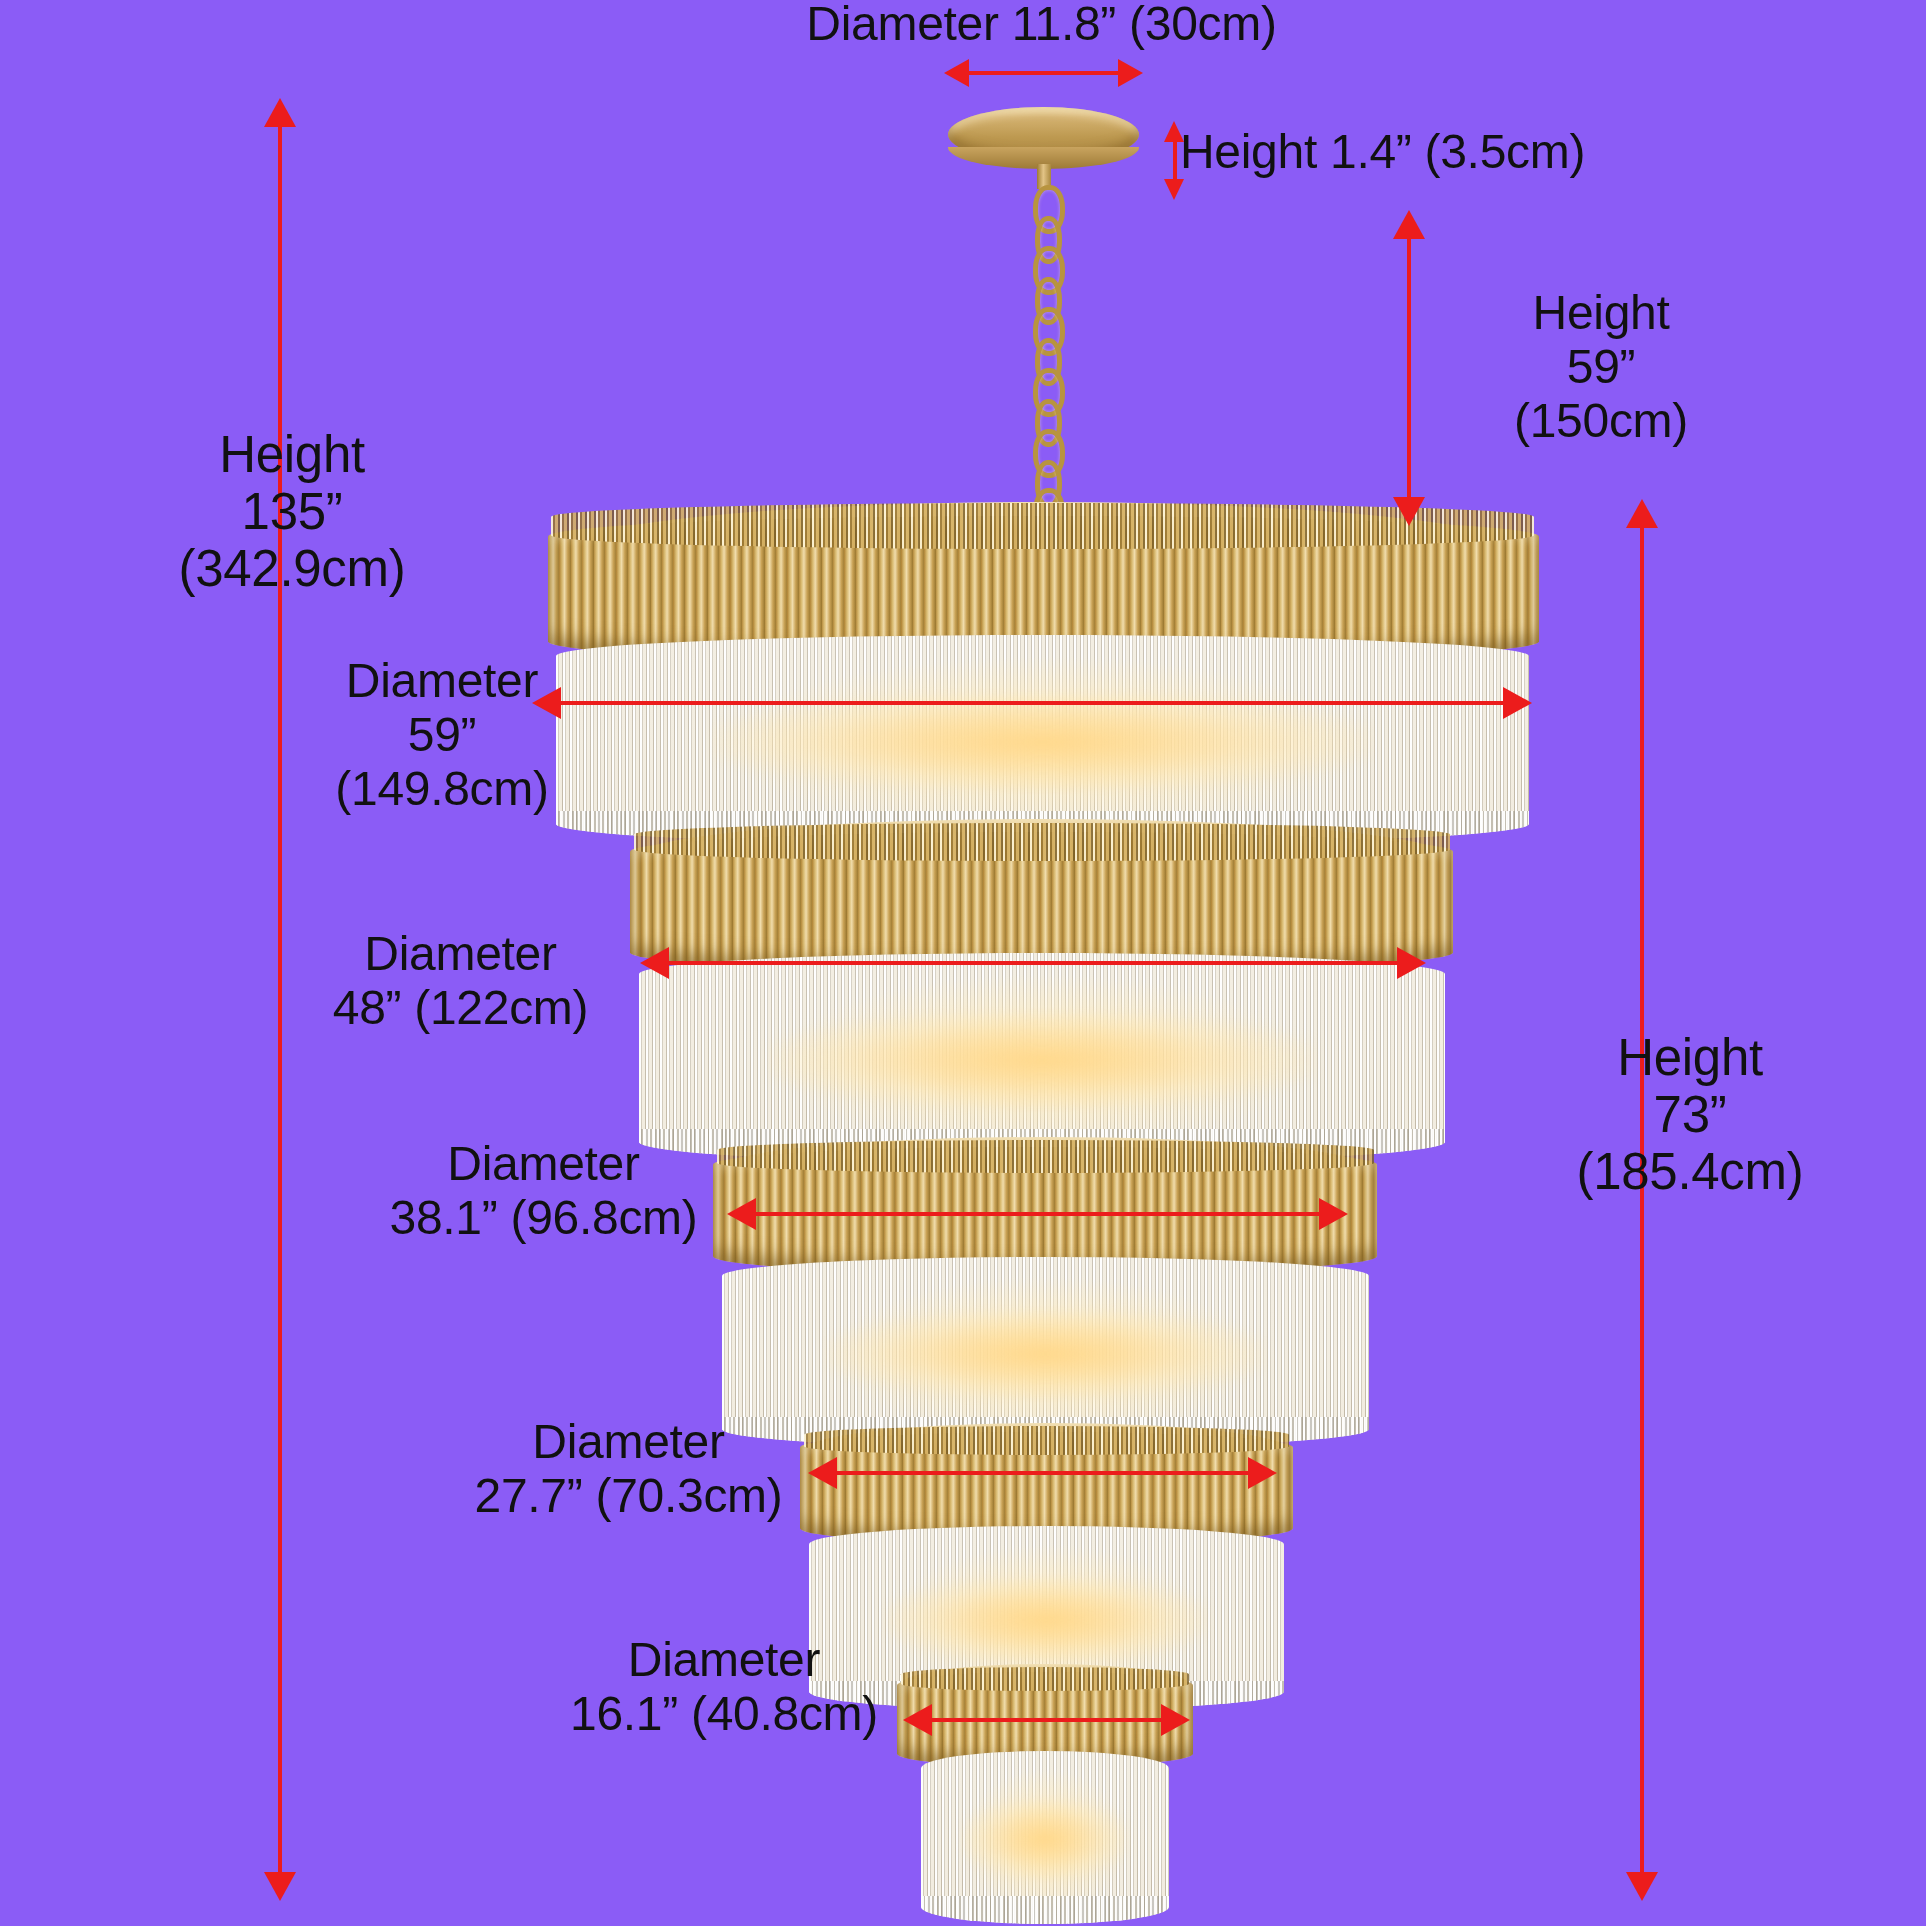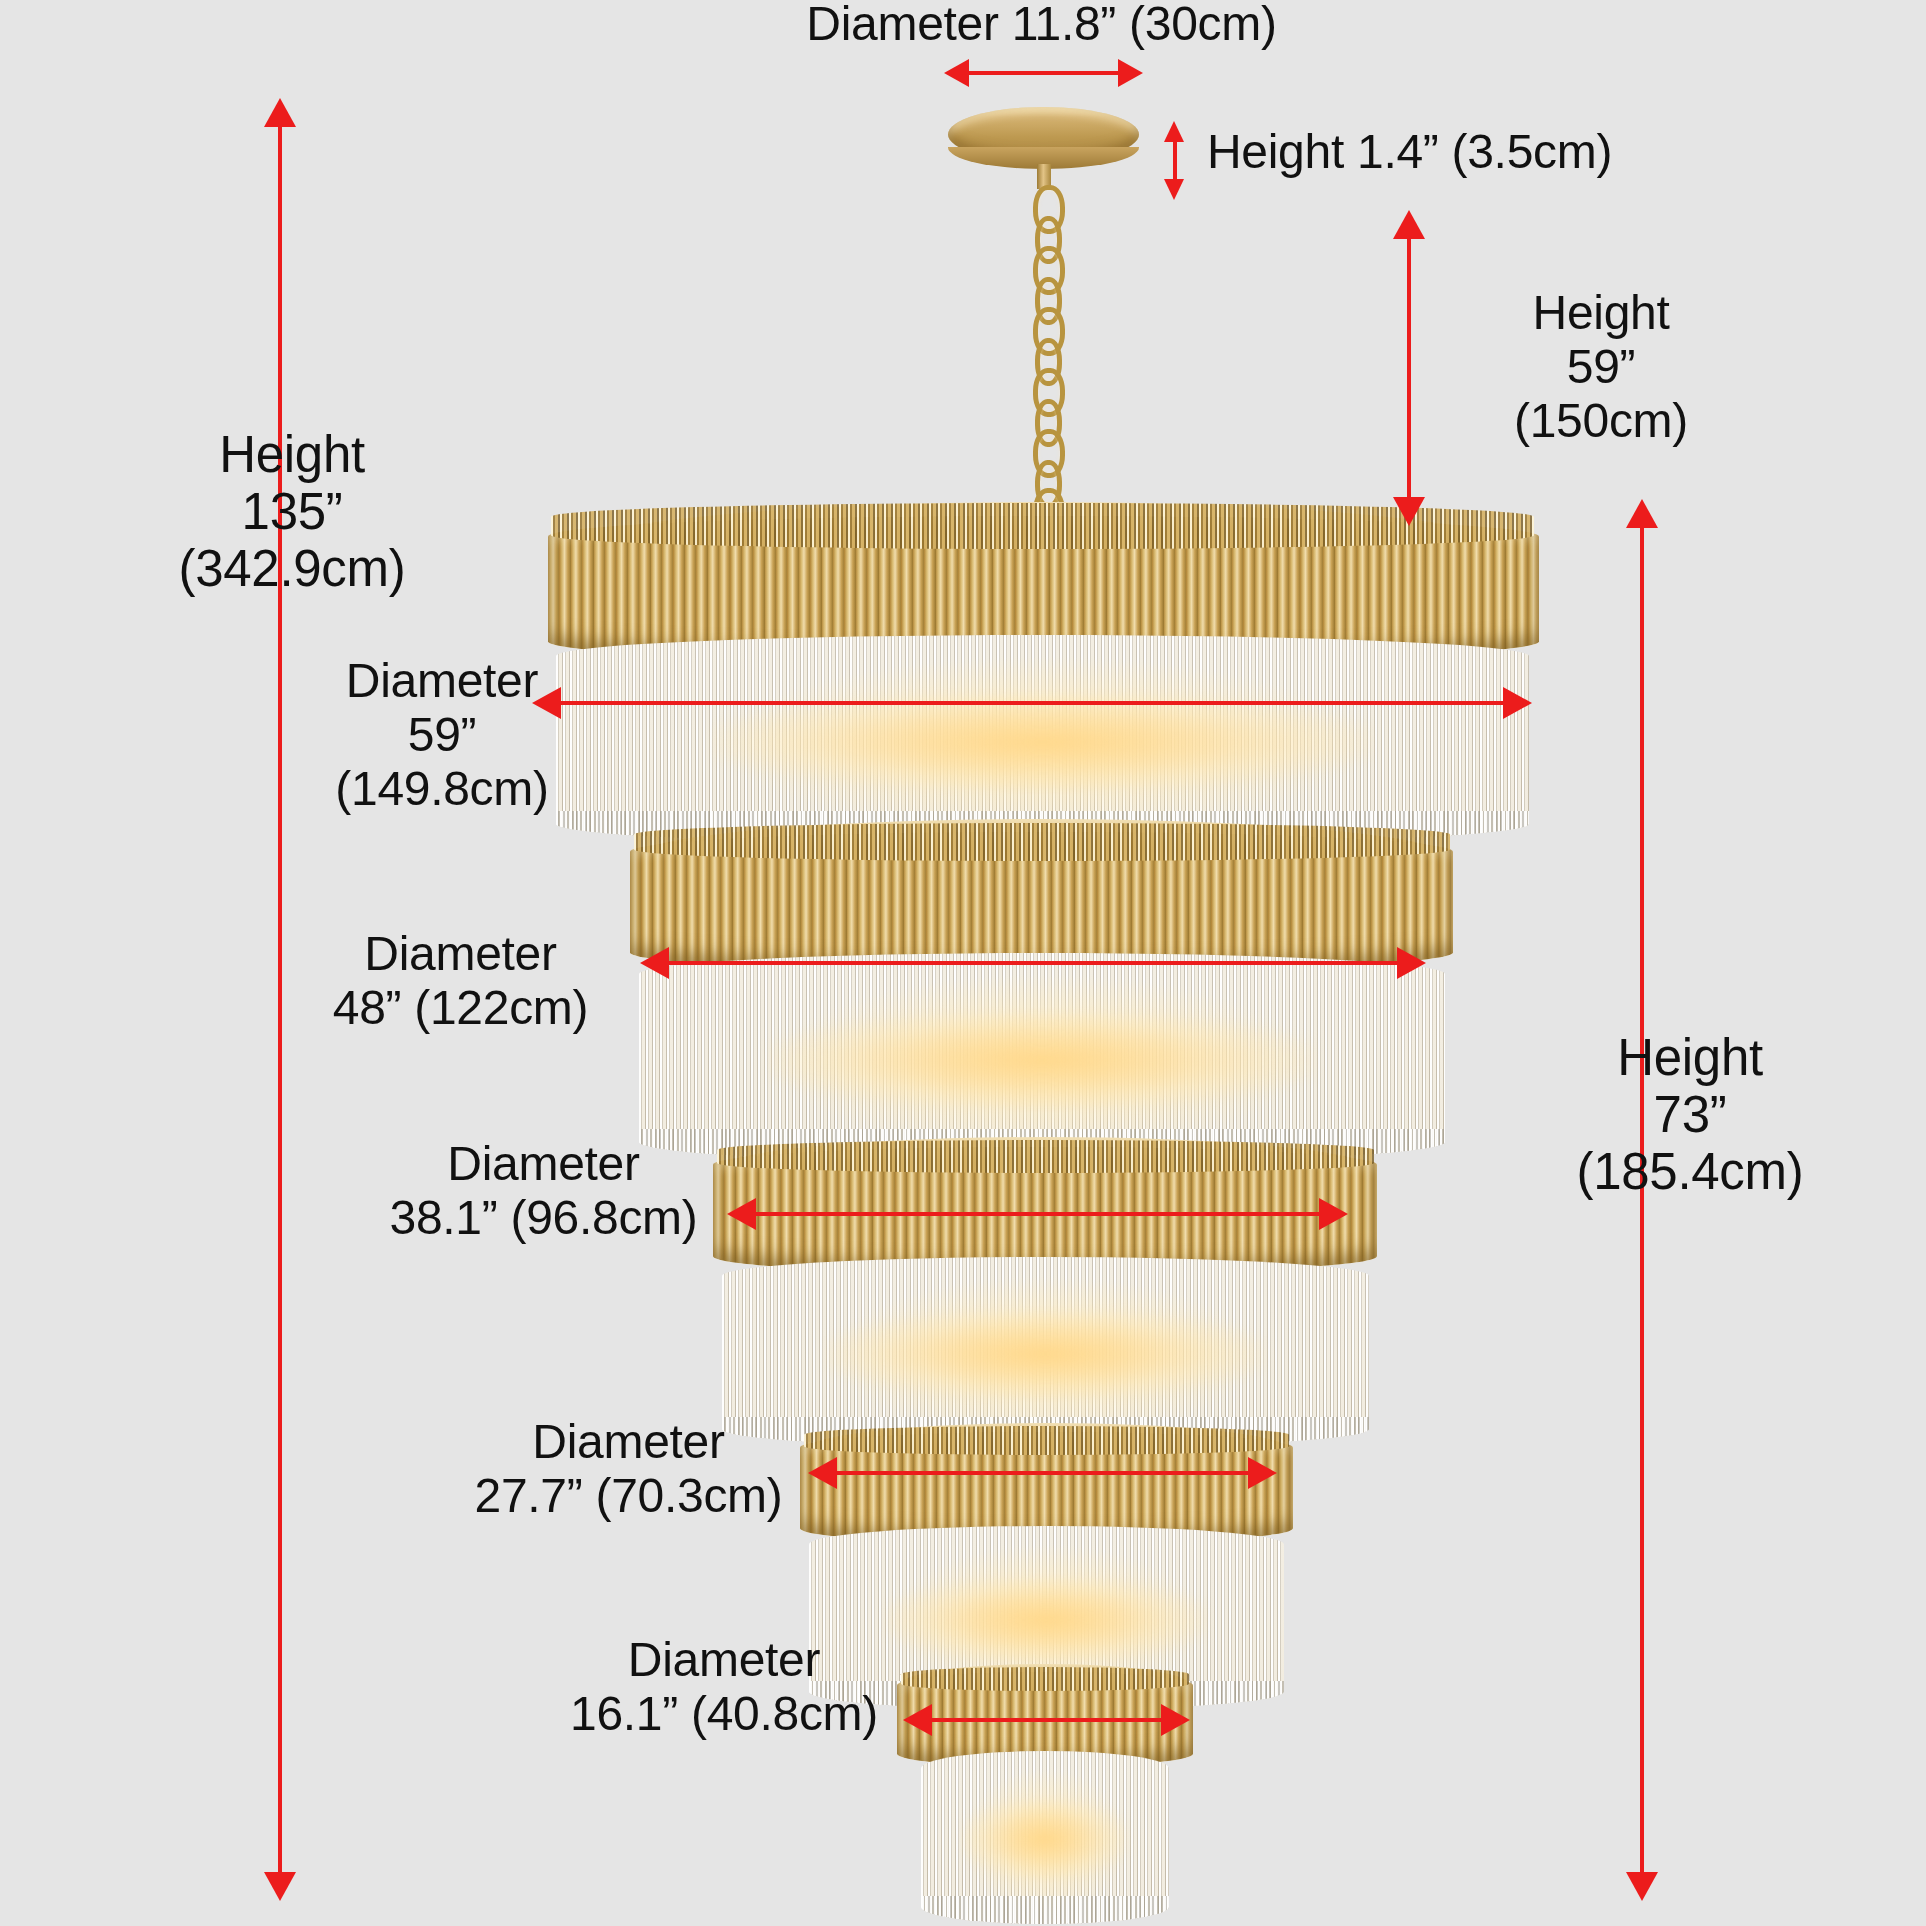--- a/index.html
+++ b/index.html
@@ -1,19 +1,19 @@
 <!DOCTYPE html>
 <html style="font-size:10.2px"><head>
 <meta charset="utf-8">
 <style>
   html,body{margin:0;padding:0;background:#ffffff;}
   body{width:1926px;height:1926px;position:relative;overflow:hidden;
        font-family:"Liberation Sans","DejaVu Sans",sans-serif;}
 
-  #stage{position:absolute;inset:0;width:1926px;height:1926px;background:#e5e5e5;}
+  #stage{position:absolute;inset:0;width:1926px;height:1926px;background:#8b5cf6;}
 
   
   .lbl{position:absolute;color:#111111;font-weight:400;line-height:1.12;
        white-space:pre-line;letter-spacing:-0.3px;}
   .lbl.c{text-align:center;}
 
   
   .hline{position:absolute;height:4.4px;background:#ec1c1c;}
   .vline{position:absolute;width:4.4px;background:#ec1c1c;}
 
@@ -169,21 +169,21 @@
     <div class="ar ar-l md" style="left:944px;top:59px;"></div>
     <div class="ar ar-r md" style="left:1118px;top:59px;"></div>
   </div>
   <div class="lbl c" style="left:686px;top:-3.2px;width:711px;font-size:48px;">Diameter 11.8”  (30cm)</div>
 
   <div>
     <div class="vline" style="left:1173px;top:137px;height:46px;"></div>
     <div class="ar ar-u sm" style="left:1164px;top:121px;"></div>
     <div class="ar ar-d sm" style="left:1164px;top:179px;"></div>
   </div>
-  <div class="lbl" style="left:1207px;top:125px;width:711px;font-size:48px;">Height  1.4”  (3.5cm)</div>
+  <div class="lbl" style="left:1180px;top:125px;width:711px;font-size:48px;">Height  1.4”  (3.5cm)</div>
 
   <div>
     <div class="vline" style="left:1407px;top:235px;height:267px;"></div>
     <div class="ar ar-u" style="left:1393px;top:210px;"></div>
     <div class="ar ar-d" style="left:1393px;top:497px;"></div>
   </div>
   <div class="lbl c" style="left:1436px;top:286px;width:330px;font-size:48px;">Height
 59”
 (150cm)</div>
 

